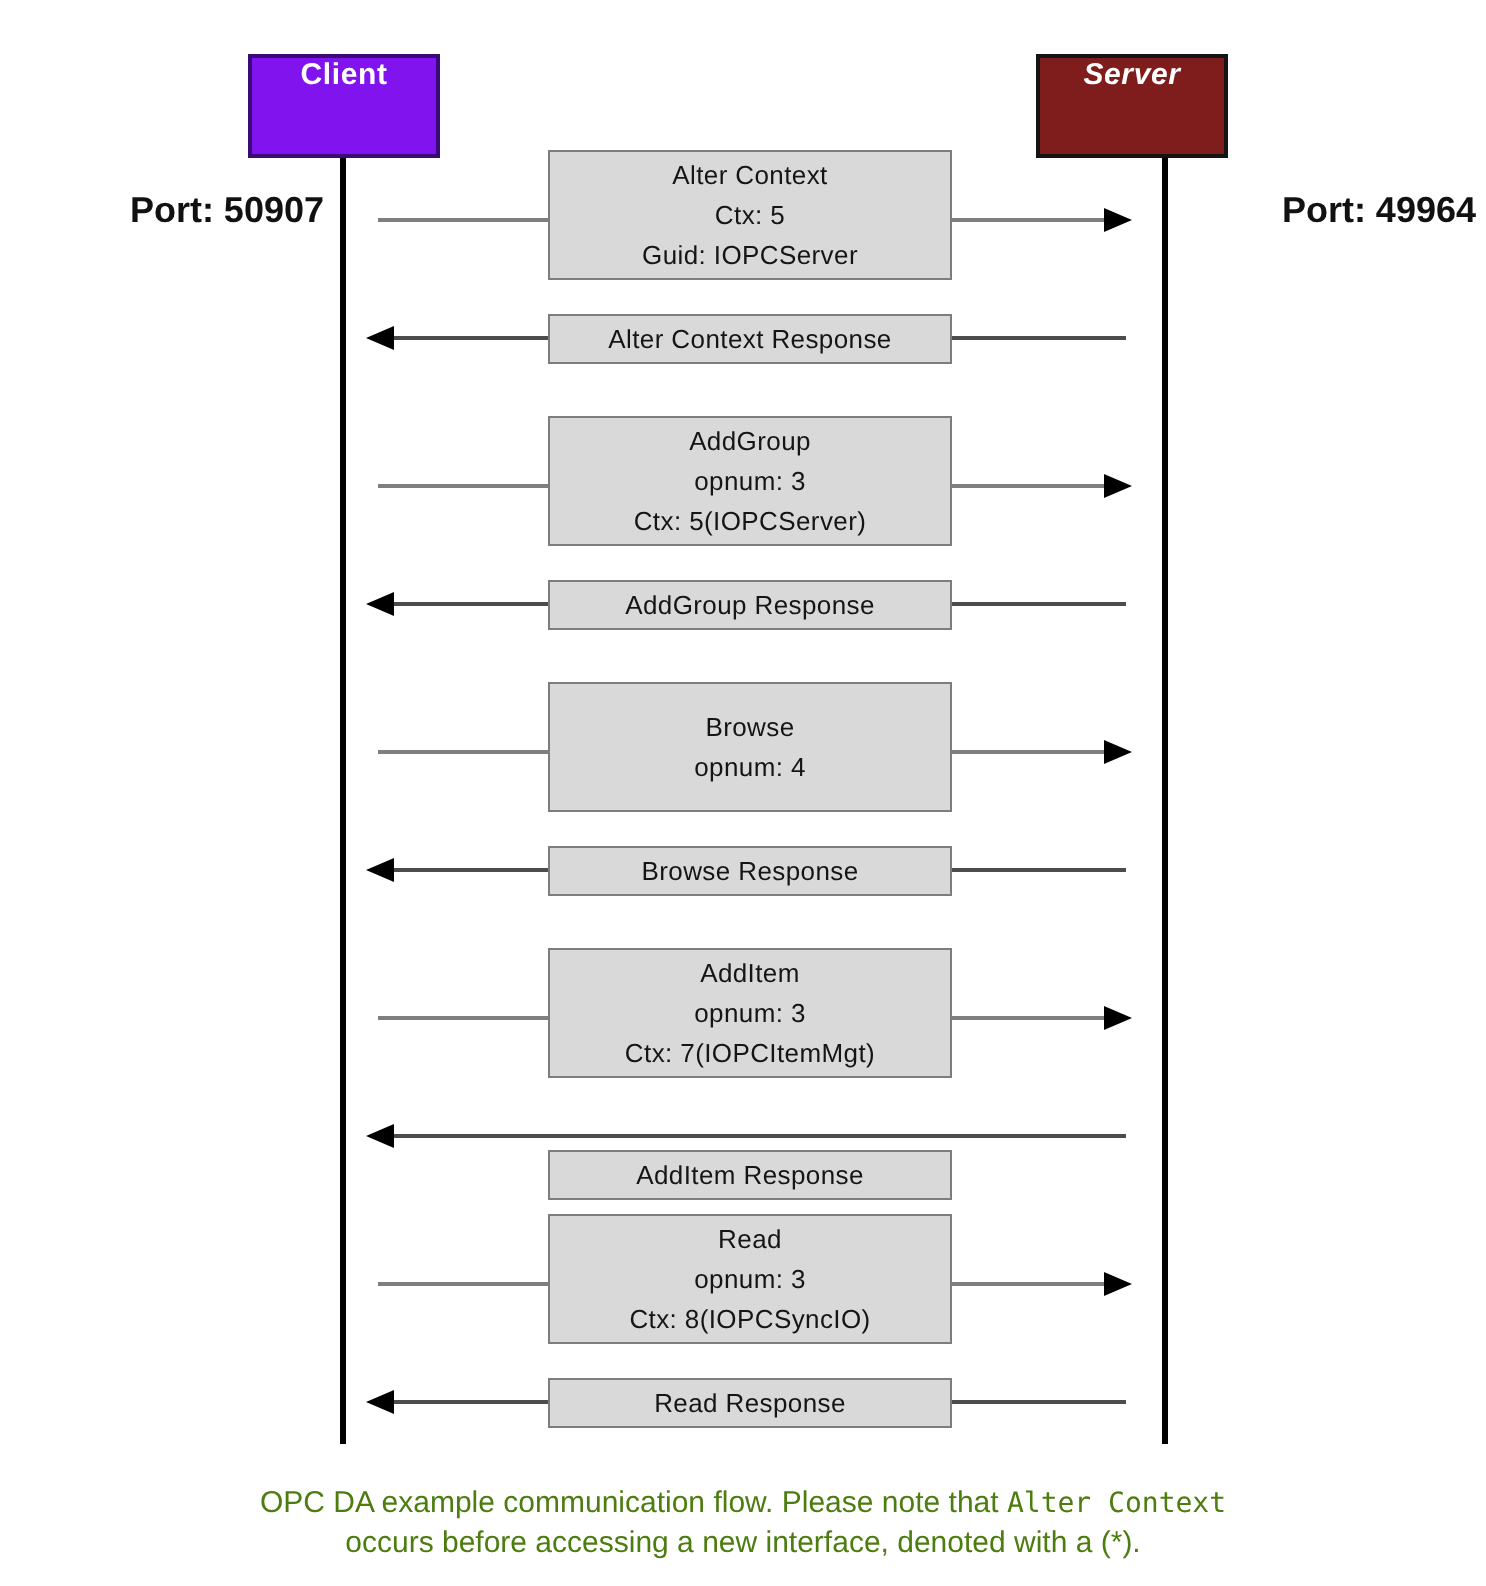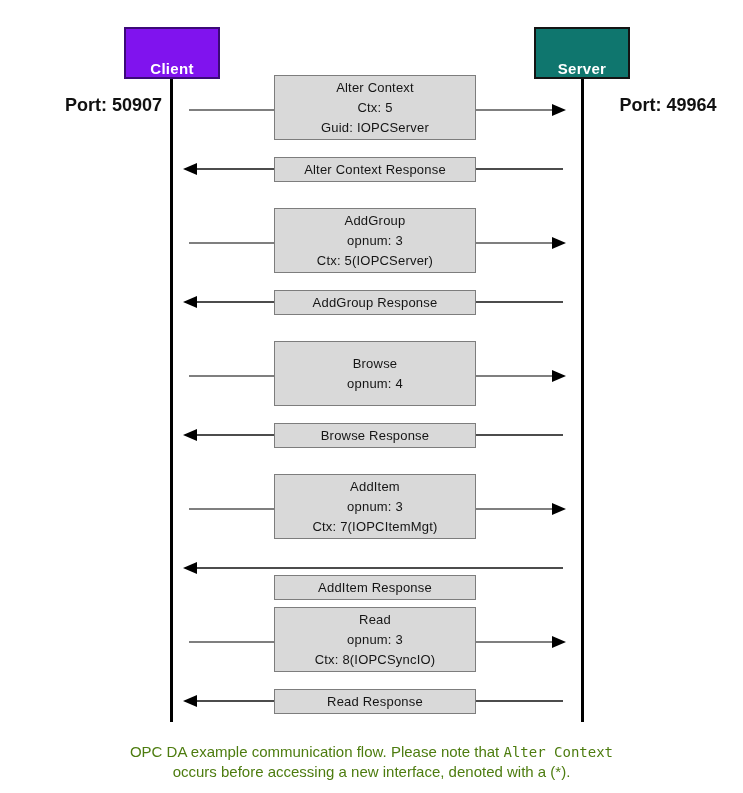--- a/index.html
+++ b/index.html
@@ -2,33 +2,33 @@
 <html><head>
 <meta charset="utf-8">
 <style>
   html,body{margin:0;padding:0;background:#ffffff;}
   .canvas{
     position:relative;width:743px;height:793px;background:#ffffff;overflow:hidden;
     font-family:"Liberation Sans", sans-serif;color:#141414;
   }
   
   .actor{
-    position:absolute;width:92px;height:48px;display:flex;align-items:flex-end;justify-content:center;
+    position:absolute;width:92px;height:48px;display:flex;align-items:flex-start;justify-content:center;
     font-size:15px;font-weight:bold;color:#ffffff;letter-spacing:.3px;z-index:3;
   }
   .actor.client{left:124px;top:27px;background:#8013ee;border:2px solid #3c0a78;}
-  .actor.server{left:534px;top:27px;background:#0f766e;border:2px solid #141414;}
+  .actor.server{left:518px;top:27px;background:#7f1d1d;border:2px solid #141414;font-style:italic;}
   
   .lifeline{position:absolute;top:79px;width:3px;height:643px;background:#000000;z-index:1;}
   .lifeline.client{left:170px;}
   .lifeline.server{left:581px;}
   
   .port{position:absolute;top:95px;font-size:18px;font-weight:bold;color:#111111;z-index:3;}
   .port.left{left:30px;width:132px;text-align:right;}
-  .port.right{left:598px;width:140px;text-align:center;}
+  .port.right{left:598px;width:140px;text-align:right;}
   
   .mline{position:absolute;height:2px;z-index:1;}
   .req-line{left:189px;width:364px;background:#7f7f7f;}
   .resp-line{left:196px;width:367px;background:#4c4c4c;}
   .ahead{position:absolute;width:0;height:0;border-top:6px solid transparent;border-bottom:6px solid transparent;z-index:1;}
   .ahead.right{left:552px;border-left:14px solid #000000;}
   .ahead.left{left:183px;border-right:14px solid #000000;}
   
   .msgbox{
     position:absolute;left:274px;width:200px;background:#d9d9d9;border:1px solid #7d7d7d;

